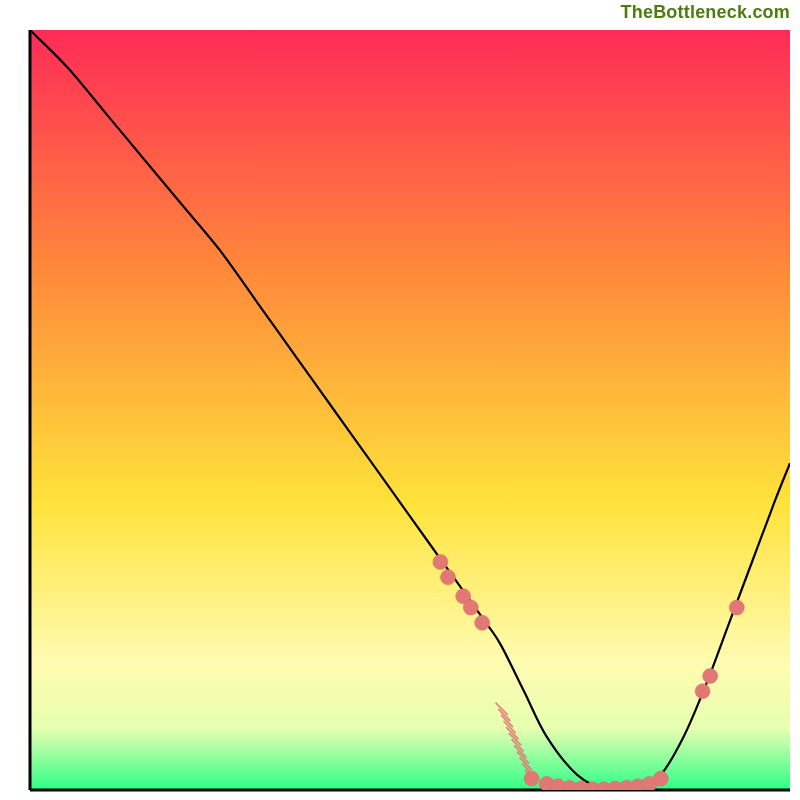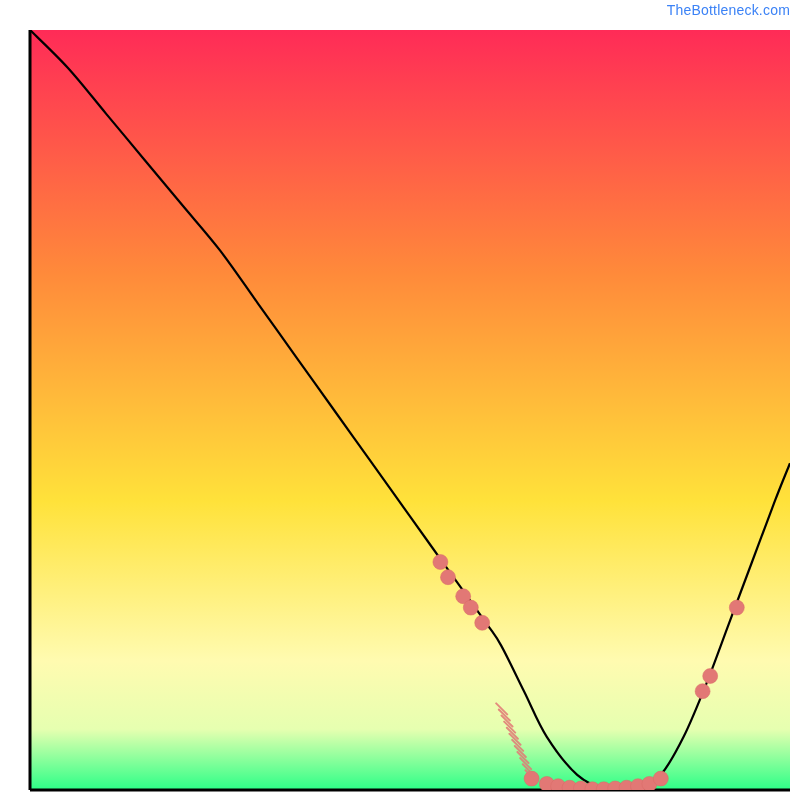--- a/index.html
+++ b/index.html
@@ -12,23 +12,23 @@
   }
   .container {
     position: relative;
     width: 800px;
     height: 800px;
   }
   .watermark {
     position: absolute;
     top: 2px;
     right: 10px;
-    color: #3b82f6;
-    font-size: 14px;
-    font-weight: 400;
+    color: #4d7c0f;
+    font-size: 18px;
+    font-weight: 700;
     letter-spacing: 0.2px;
     z-index: 10;
   }
   svg.chart {
     position: absolute;
     left: 0;
     top: 0;
     width: 800px;
     height: 800px;
   }

